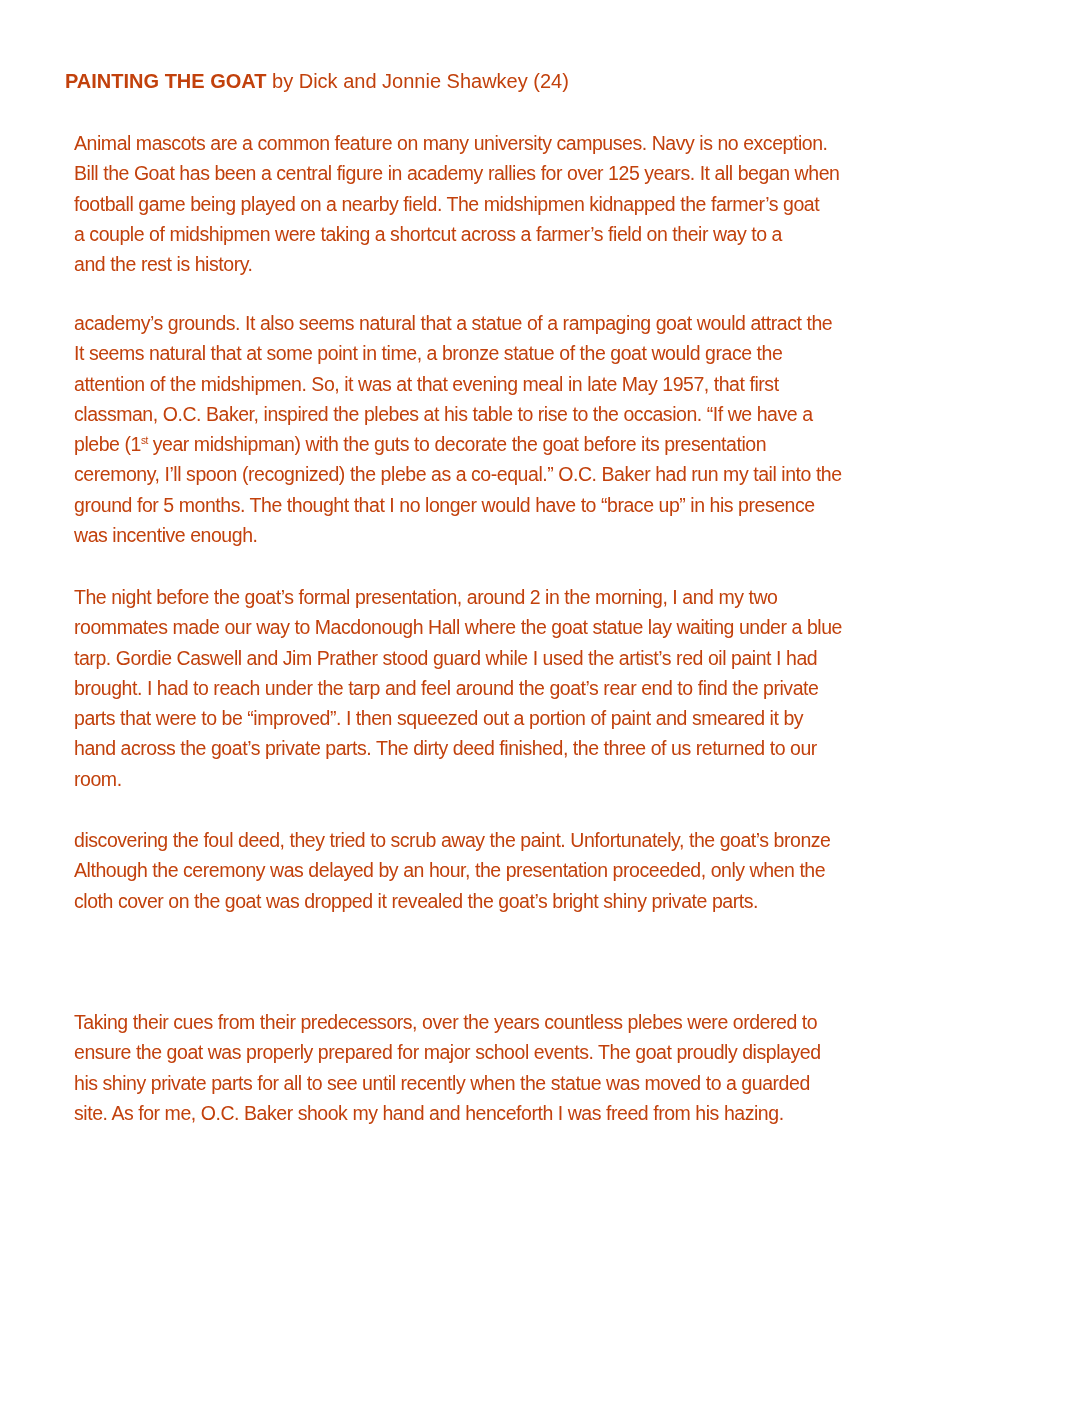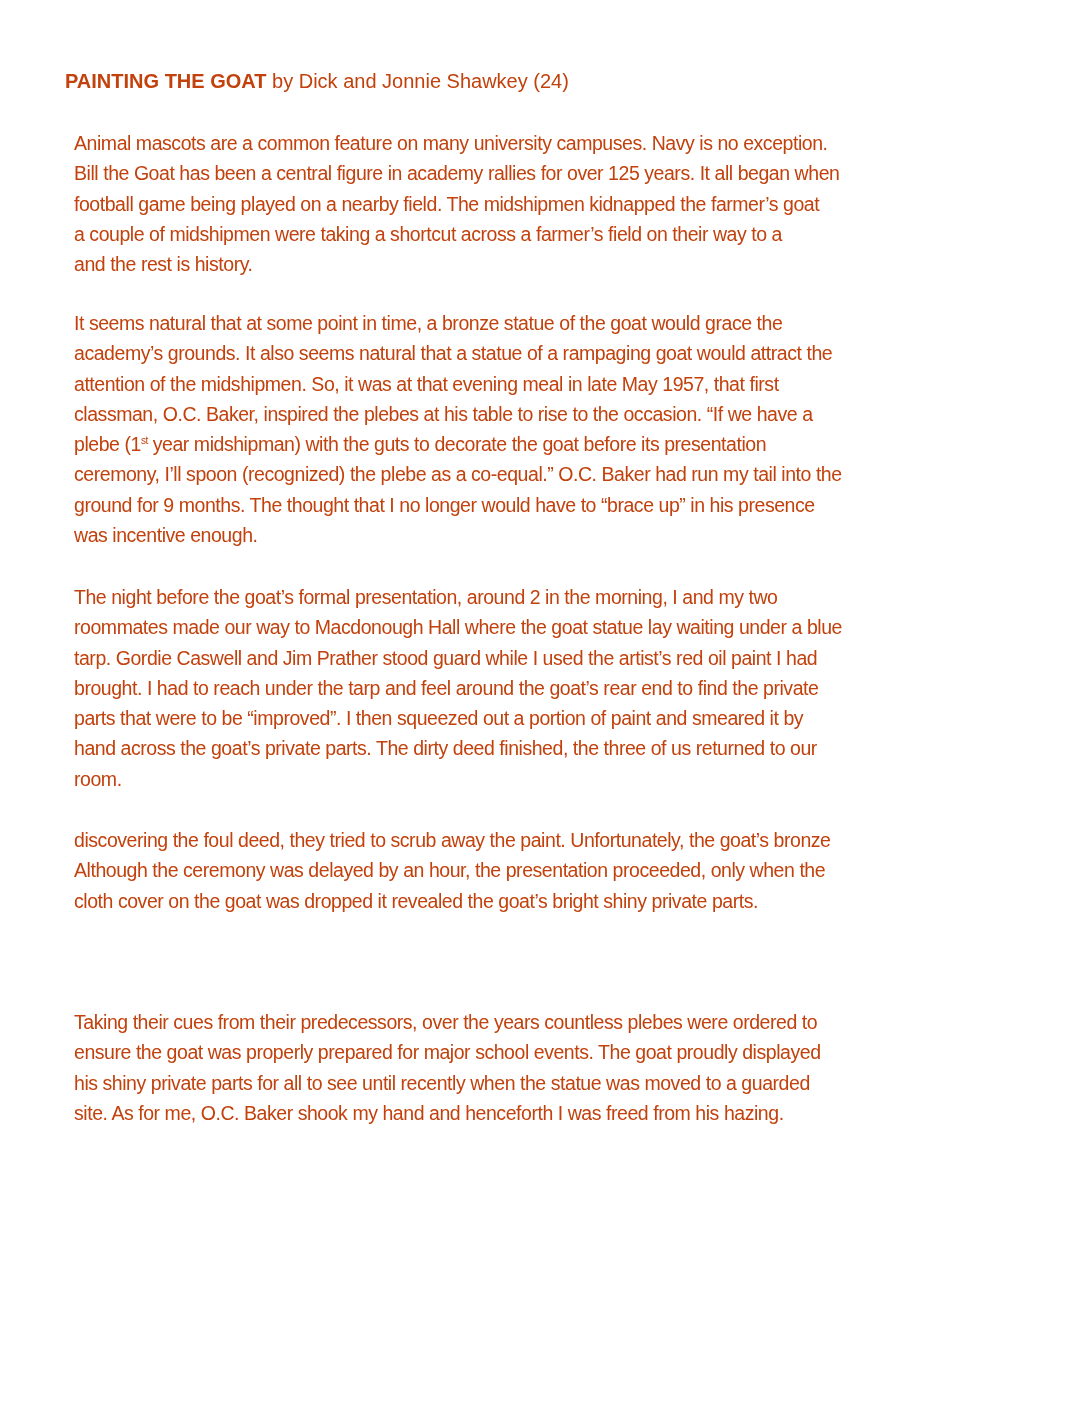--- a/index.html
+++ b/index.html
@@ -30,27 +30,27 @@
 
   <div class="para" style="top:128px">
     <span class="line">Animal mascots are a common feature on many university campuses.  Navy is no exception.</span>
     <span class="line">Bill the Goat has been a central figure in academy rallies for over 125 years.  It all began when</span>
     <span class="line">football game being played on a nearby field.  The midshipmen kidnapped the farmer’s goat</span>
     <span class="line">a couple of midshipmen were taking a shortcut across a farmer’s field on their way to a</span>
     <span class="line">and the rest is history.</span>
   </div>
 
   <div class="para" style="top:308px">
+    <span class="line">academy’s grounds.  It also seems natural that a statue of a rampaging goat would attract the</span>
     <span class="line">It seems natural that at some point in time, a bronze statue of the goat would grace the</span>
-    <span class="line">academy’s grounds.  It also seems natural that a statue of a rampaging goat would attract the</span>
     <span class="line">attention of the midshipmen.  So, it was at that evening meal in late May 1957, that first</span>
     <span class="line">classman, O.C. Baker, inspired the plebes at his table to rise to the occasion.  “If we have a</span>
     <span class="line"><span>plebe (1</span><sup>st</sup><span> year midshipman) with the guts to decorate the goat before its presentation</span></span>
     <span class="line">ceremony, I’ll spoon (recognized) the plebe as a co-equal.”  O.C. Baker had run my tail into the</span>
-    <span class="line">ground for 9 months.  The thought that I no longer would have to “brace up” in his presence</span>
+    <span class="line">ground for 5 months.  The thought that I no longer would have to “brace up” in his presence</span>
     <span class="line">was incentive enough.</span>
   </div>
 
   <div class="para" style="top:582px">
     <span class="line">The night before the goat’s formal presentation, around 2 in the morning, I and my two</span>
     <span class="line">roommates made our way to Macdonough Hall where the goat statue lay waiting under a blue</span>
     <span class="line">tarp.  Gordie Caswell and Jim Prather stood guard while I used the artist’s red oil paint I had</span>
     <span class="line">brought.   I had to reach under the tarp and feel around the goat’s rear end to find the private</span>
     <span class="line">parts that were to be “improved”.  I then squeezed out a portion of paint and smeared it by</span>
     <span class="line">hand across the goat’s private parts.  The dirty deed finished, the three of us returned to our</span>

